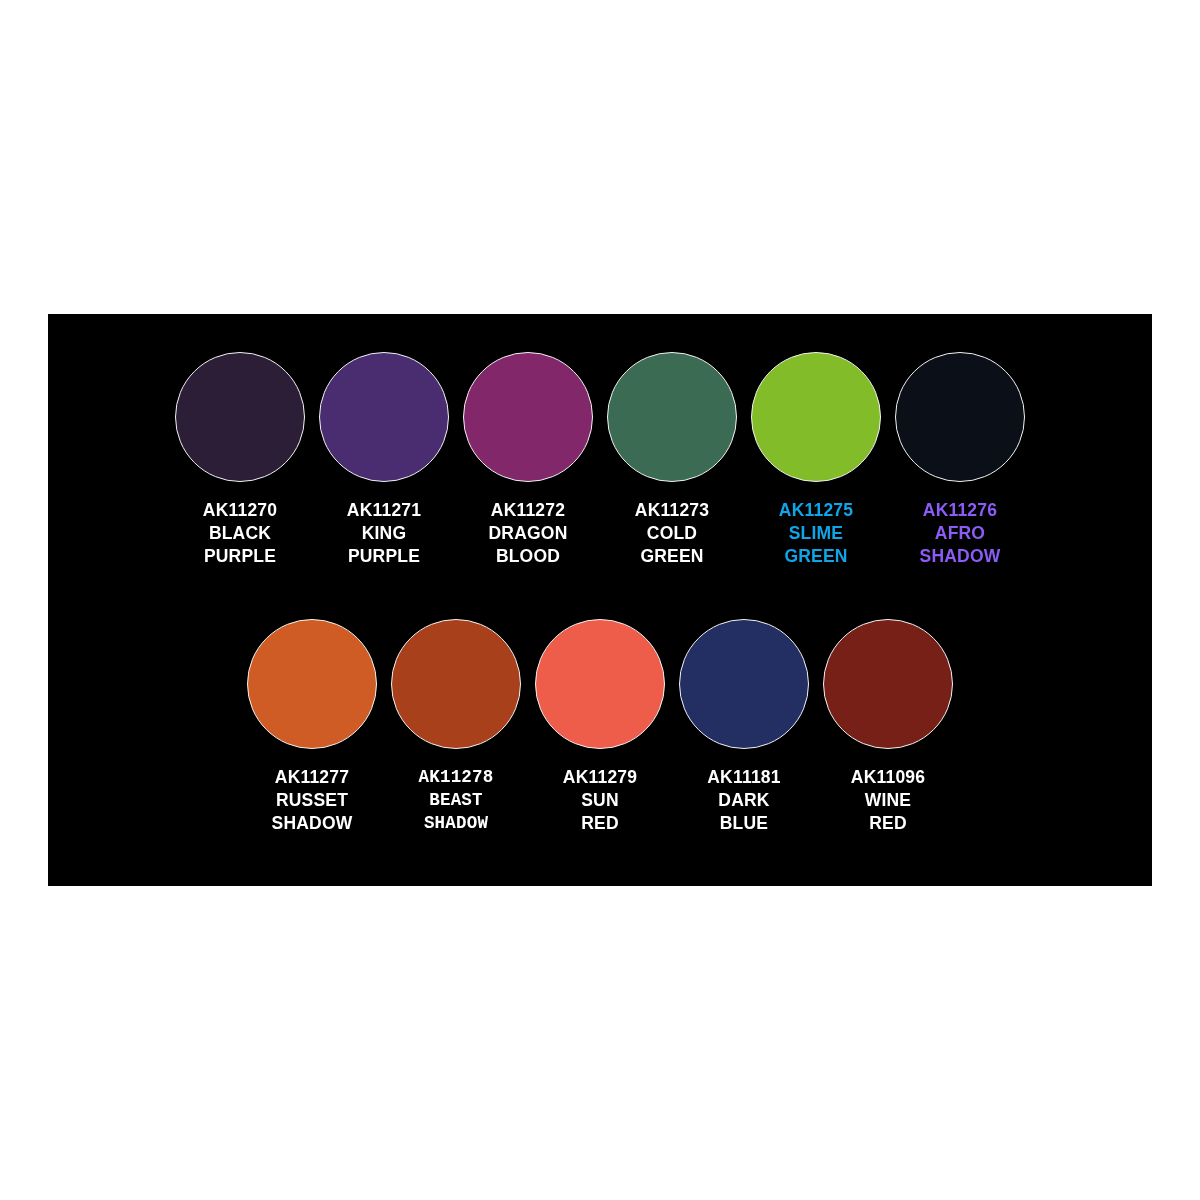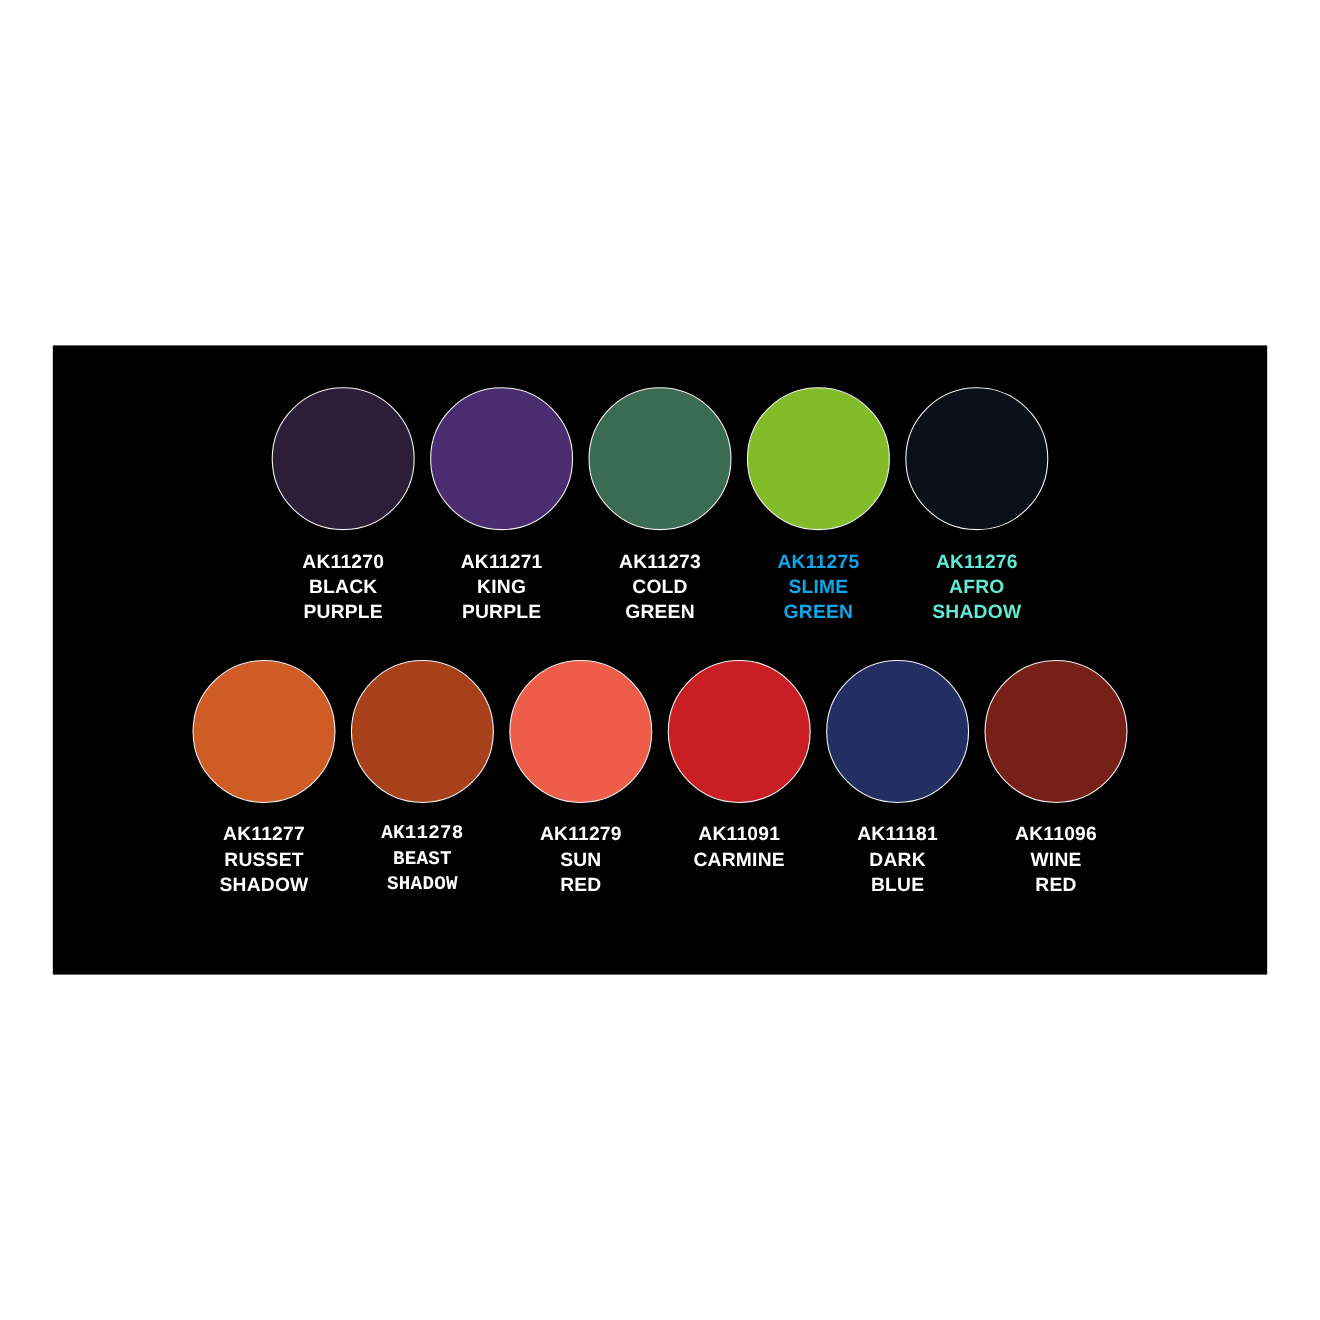--- a/index.html
+++ b/index.html
@@ -71,57 +71,65 @@
   }
 
   .swatch-name {
     display: block;
     white-space: pre-line;
   }
 </style>
 </head>
 <body style="background: rgb(255, 255, 255);">
 
-<div id="palette-board" style="background: rgb(0, 0, 0);">
+<div id="palette-board" style="background: rgb(0, 0, 0); gap: 19px;">
   <div class="swatch-row row-top">
       <div class="swatch-cell">
         <div class="swatch-disc" style="background: rgb(43, 30, 54); border-color: rgb(242, 242, 242);"></div>
         <div class="swatch-label" style="color: rgb(255, 255, 255);">
           <span class="swatch-code">AK11270</span>
           <span class="swatch-name">BLACK
 PURPLE</span>
         </div>
       </div>
       <div class="swatch-cell">
         <div class="swatch-disc" style="background: rgb(74, 45, 112); border-color: rgb(242, 242, 242);"></div>
         <div class="swatch-label" style="color: rgb(255, 255, 255);">
           <span class="swatch-code">AK11271</span>
           <span class="swatch-name">KING
 PURPLE</span>
+        </div>
+      </div>
+      <div class="swatch-cell">
+        <div class="swatch-disc" style="background: rgb(131, 39, 107); border-color: rgb(242, 242, 242);"></div>
+        <div class="swatch-label" style="color: rgb(255, 255, 255);">
+          <span class="swatch-code">AK11272</span>
+          <span class="swatch-name">DRAGON
+BLOOD</span>
         </div>
       </div>
       <div class="swatch-cell">
         <div class="swatch-disc" style="background: rgb(60, 107, 83); border-color: rgb(242, 242, 242);"></div>
         <div class="swatch-label" style="color: rgb(255, 255, 255);">
           <span class="swatch-code">AK11273</span>
           <span class="swatch-name">COLD
 GREEN</span>
         </div>
       </div>
       <div class="swatch-cell">
         <div class="swatch-disc" style="background: rgb(130, 188, 40); border-color: rgb(242, 242, 242);"></div>
         <div class="swatch-label" style="color: #0ea5e9;">
           <span class="swatch-code">AK11275</span>
           <span class="swatch-name">SLIME
 GREEN</span>
         </div>
       </div>
       <div class="swatch-cell">
         <div class="swatch-disc" style="background: rgb(11, 16, 24); border-color: rgb(242, 242, 242);"></div>
-        <div class="swatch-label" style="color: #5eead4;">
+        <div class="swatch-label" style="color: #8b5cf6;">
           <span class="swatch-code">AK11276</span>
           <span class="swatch-name">AFRO
 SHADOW</span>
         </div>
       </div>
     </div>
   <div class="swatch-row row-bottom">
       <div class="swatch-cell">
         <div class="swatch-disc" style="background: rgb(208, 92, 37); border-color: rgb(242, 242, 242);"></div>
         <div class="swatch-label" style="color: rgb(255, 255, 255);">
@@ -140,27 +148,20 @@
       </div>
       <div class="swatch-cell">
         <div class="swatch-disc" style="background: rgb(238, 92, 74); border-color: rgb(242, 242, 242);"></div>
         <div class="swatch-label" style="color: rgb(255, 255, 255); text-align: center;">
           <span class="swatch-code">AK11279</span>
           <span class="swatch-name">SUN
 RED</span>
         </div>
       </div>
       <div class="swatch-cell">
-        <div class="swatch-disc" style="background: rgb(201, 31, 36); border-color: rgb(242, 242, 242);"></div>
-        <div class="swatch-label" style="color: rgb(255, 255, 255);">
-          <span class="swatch-code">AK11091</span>
-          <span class="swatch-name">CARMINE</span>
-        </div>
-      </div>
-      <div class="swatch-cell">
         <div class="swatch-disc" style="background: rgb(35, 47, 98); border-color: rgb(242, 242, 242);"></div>
         <div class="swatch-label" style="color: rgb(255, 255, 255);">
           <span class="swatch-code">AK11181</span>
           <span class="swatch-name">DARK
 BLUE</span>
         </div>
       </div>
       <div class="swatch-cell">
         <div class="swatch-disc" style="background: rgb(119, 32, 23); border-color: rgb(242, 242, 242);"></div>
         <div class="swatch-label" style="color: rgb(255, 255, 255);">

